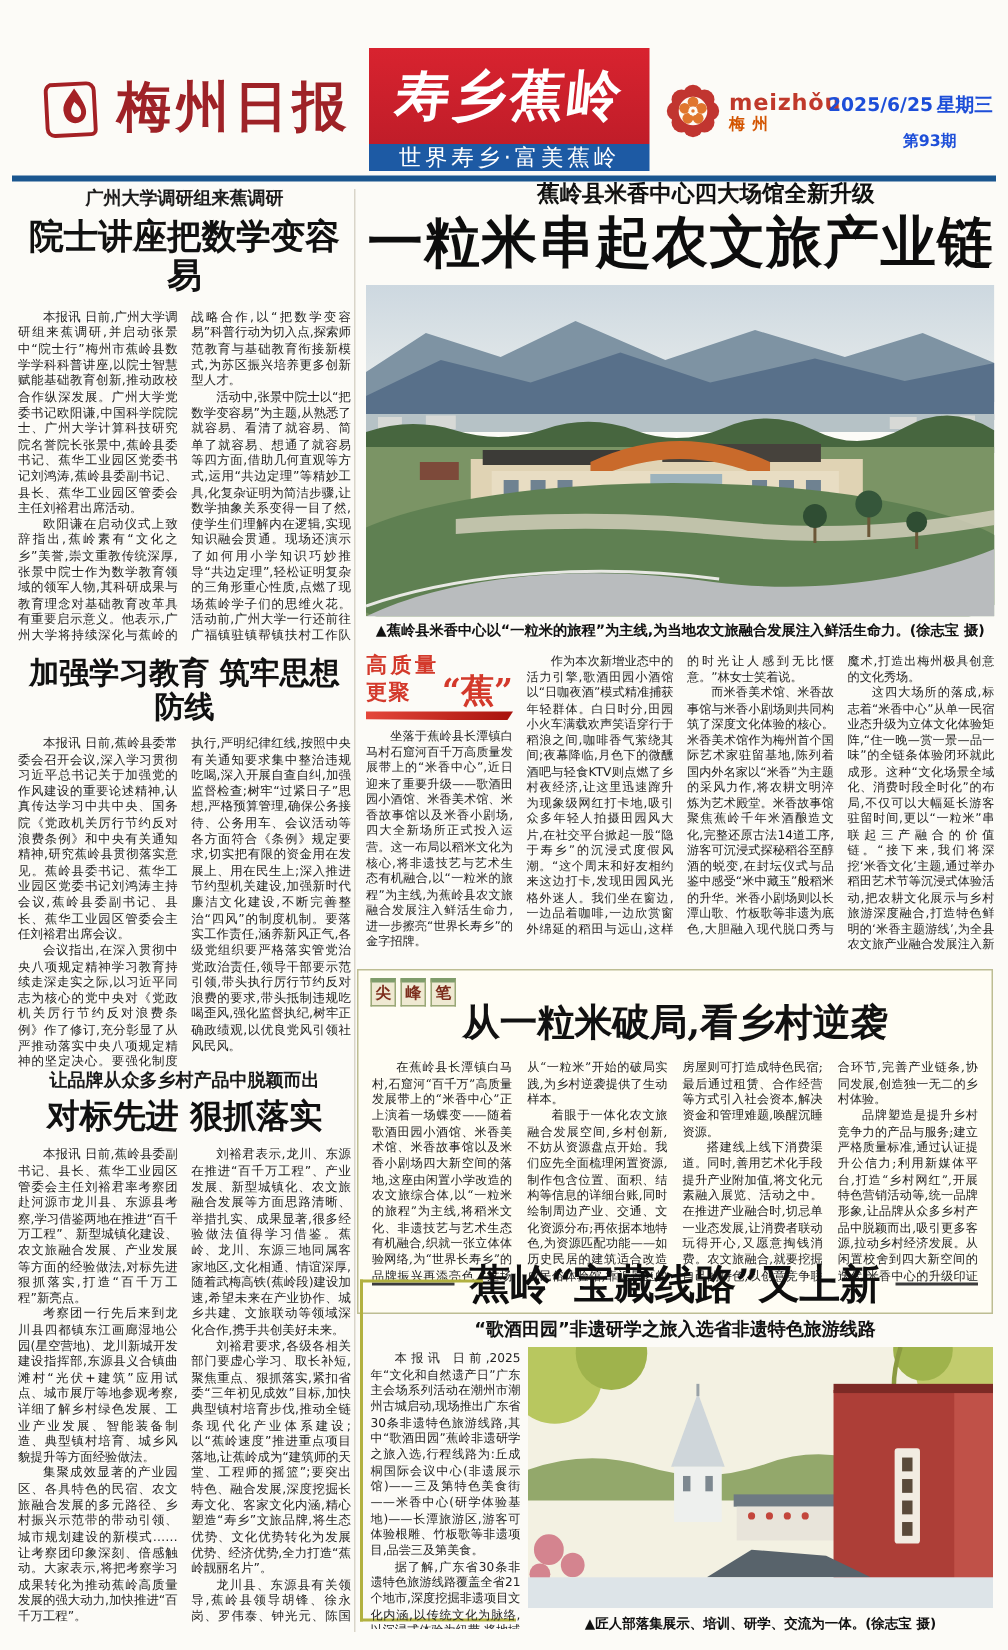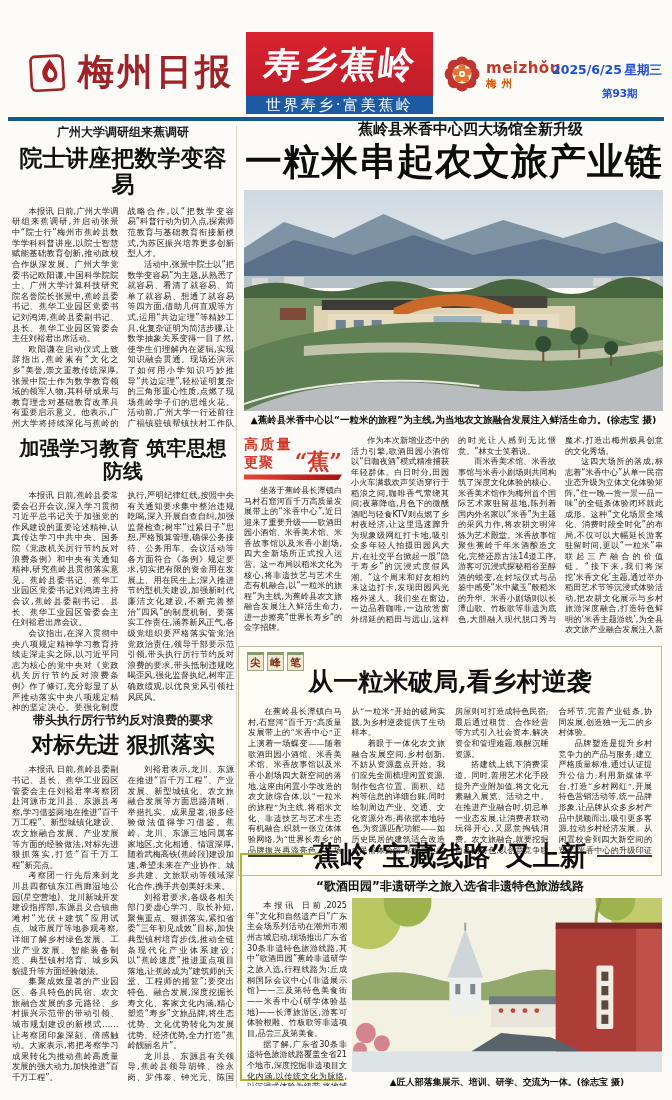--- a/index.html
+++ b/index.html
@@ -237,21 +237,21 @@
 
   <div class="art-meeting">
     <div class="headline">加强学习教育 筑牢思想防线</div>
     <div class="body2">
       <p>本报讯 日前,蕉岭县委常委会召开会议,深入学习贯彻习近平总书记关于加强党的作风建设的重要论述精神,认真传达学习中共中央、国务院《党政机关厉行节约反对浪费条例》和中央有关通知精神,研究蕉岭县贯彻落实意见。蕉岭县委书记、蕉华工业园区党委书记刘鸿涛主持会议,蕉岭县委副书记、县长、蕉华工业园区管委会主任刘裕君出席会议。</p>
       <p>会议指出,在深入贯彻中央八项规定精神学习教育持续走深走实之际,以习近平同志为核心的党中央对《党政机关厉行节约反对浪费条例》作了修订,充分彰显了从严推动落实中央八项规定精神的坚定决心。要强化制度执行,严明纪律红线,按照中央有关通知要求集中整治违规吃喝,深入开展自查自纠,加强监督检查;树牢“过紧日子”思想,严格预算管理,确保公务接待、公务用车、会议活动等各方面符合《条例》规定要求,切实把有限的资金用在发展上、用在民生上;深入推进节约型机关建设,加强新时代廉洁文化建设,不断完善整治“四风”的制度机制。要落实工作责任,涵养新风正气,各级党组织要严格落实管党治党政治责任,领导干部要示范引领,带头执行厉行节约反对浪费的要求,带头抵制违规吃喝歪风,强化监督执纪,树牢正确政绩观,以优良党风引领社风民风。</p>
     </div>
   </div>
 
   <div class="art-study">
-    <div class="kicker">带头执行厉行节约反对浪费的要求</div>
+    <div class="kicker">让品牌从众多乡村产品中脱颖而出</div>
     <div class="headline">对标先进 狠抓落实</div>
     <div class="body2">
       <p>本报讯 日前,蕉岭县委副书记、县长、蕉华工业园区管委会主任刘裕君率考察团赴河源市龙川县、东源县考察,学习借鉴两地在推进“百千万工程”、新型城镇化建设、农文旅融合发展、产业发展等方面的经验做法,对标先进狠抓落实,打造“百千万工程”新亮点。</p>
       <p>考察团一行先后来到龙川县四都镇东江画廊湿地公园(星空营地)、龙川新城开发建设指挥部,东源县义合镇曲滩村“光伏+建筑”应用试点、城市展厅等地参观考察,详细了解乡村绿色发展、工业产业发展、智能装备制造、典型镇村培育、城乡风貌提升等方面经验做法。</p>
       <p>集聚成效显著的产业园区、各具特色的民宿、农文旅融合发展的多元路径、乡村振兴示范带的带动引领、城市规划建设的新模式……让考察团印象深刻、倍感触动。大家表示,将把考察学习成果转化为推动蕉岭高质量发展的强大动力,加快推进“百千万工程”。</p>
       <p>刘裕君表示,龙川、东源在推进“百千万工程”、产业发展、新型城镇化、农文旅融合发展等方面思路清晰、举措扎实、成果显著,很多经验做法值得学习借鉴。蕉岭、龙川、东源三地同属客家地区,文化相通、情谊深厚,随着武梅高铁(蕉岭段)建设加速,希望未来在产业协作、城乡共建、文旅联动等领域深化合作,携手共创美好未来。</p>
       <p>刘裕君要求,各级各相关部门要虚心学习、取长补短,聚焦重点、狠抓落实,紧扣省委“三年初见成效”目标,加快典型镇村培育步伐,推动全链条现代化产业体系建设;以“蕉岭速度”推进重点项目落地,让蕉岭成为“建筑师的天堂、工程师的摇篮”;要突出特色、融合发展,深度挖掘长寿文化、客家文化内涵,精心塑造“寿乡”文旅品牌,将生态优势、文化优势转化为发展优势、经济优势,全力打造“蕉岭靓丽名片”。</p>
       <p>龙川县、东源县有关领导,蕉岭县领导胡锋、徐永岗、罗伟泰、钟光元、陈国政、王裕隆参加考察学习。 (罗鸿瑶)</p>
     </div>
   </div>

